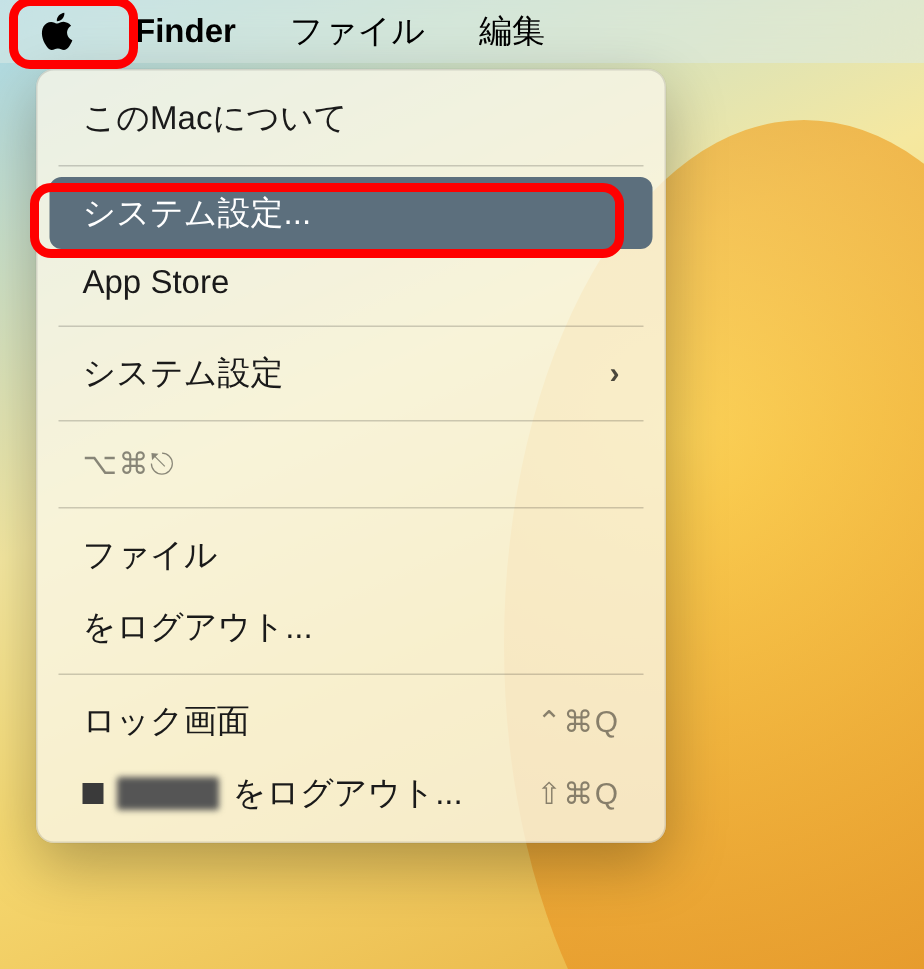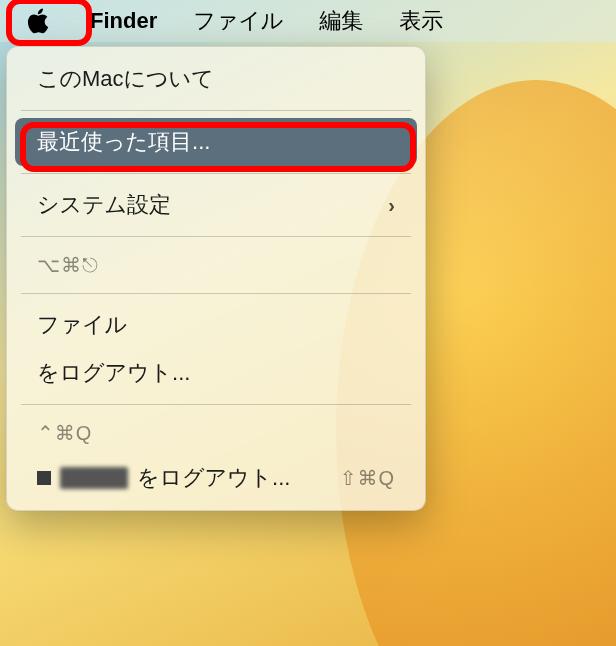--- a/index.html
+++ b/index.html
@@ -58,21 +58,21 @@
       border-radius: 14px;
       z-index: 10;
       pointer-events: none;
     }
     .hl-apple { left: 6px; top: -2px; width: 86px; height: 48px; }
     .hl-system-settings { left: 20px; top: 122px; width: 396px; height: 50px; }
 
     
     .apple-menu {
       position: absolute;
-      left: 6px;
+      left: 24px;
       top: 46px;
       width: 420px;
       background: rgba(248, 246, 232, 0.78);
       border: 1px solid rgba(0,0,0,0.12);
       border-radius: 12px;
       box-shadow: 0 14px 40px rgba(0,0,0,0.28), 0 0 0 0.5px rgba(0,0,0,0.05);
       padding: 8px 0;
       z-index: 5;
       font-size: 22px;
       color: #1a1a1a;
@@ -133,36 +133,38 @@
   <div class="menubar-item apple-logo-wrap">
     <span class="apple-logo">
       <svg width="24" height="28" viewBox="0 0 24 28">
         <path fill="#000" d="M18.7 14.9c0-3.2 2.6-4.7 2.7-4.8-1.5-2.1-3.7-2.4-4.5-2.5-1.9-.2-3.7 1.1-4.7 1.1-1 0-2.5-1.1-4.1-1.1-2.1 0-4 1.2-5.1 3.1-2.2 3.8-.6 9.4 1.6 12.5 1 1.5 2.3 3.2 3.9 3.1 1.6-.1 2.2-1 4.1-1 1.9 0 2.4 1 4.1 1 1.7 0 2.8-1.5 3.8-3 1.2-1.7 1.7-3.4 1.7-3.5-.1 0-3.4-1.3-3.5-4.9zM15.6 5.5c.9-1.1 1.5-2.5 1.3-4-1.3.1-2.8.9-3.7 1.9-.8.9-1.5 2.4-1.3 3.8 1.4.1 2.8-.7 3.7-1.7z"></path>
       </svg>
     </span>
   </div>
   <div class="menubar-item bold">Finder</div>
   <div class="menubar-item">ファイル</div>
   <div class="menubar-item">編集</div>
-  <div class="menubar-item">表示</div>
 </div>
 
 <div class="highlight-box hl-apple"></div>
 <div class="highlight-box hl-system-settings"></div>
 
 <div class="apple-menu">
   <div class="menu-item">
     <span>このMacについて</span>
   </div>
   <div class="menu-separator"></div>
 
   <div class="menu-item selected">
-    <span>最近使った項目...</span>
+    <span>システム設定...</span>
   </div>
 
+  <div class="menu-item">
+    <span>App Store</span>
+  </div>
   <div class="menu-separator"></div>
 
   <div class="menu-item">
     <span>システム設定</span>
     <span class="chevron">›</span>
   </div>
   <div class="menu-separator"></div>
 
   <div class="menu-item">
     <span class="menu-shortcut">⌥⌘⎋</span>
@@ -171,20 +173,21 @@
 
   <div class="menu-item">
     <span>ファイル</span>
   </div>
   <div class="menu-item">
     <span>をログアウト...</span>
   </div>
   <div class="menu-separator"></div>
 
   <div class="menu-item">
+    <span>ロック画面</span>
     <span class="menu-shortcut">⌃⌘Q</span>
   </div>
 
   <div class="menu-item">
     <span class="logout-line">
       <span class="avatar-square"></span>
       <span class="redacted"></span>
       <span>をログアウト...</span>
     </span>
     <span class="menu-shortcut">⇧⌘Q</span>

